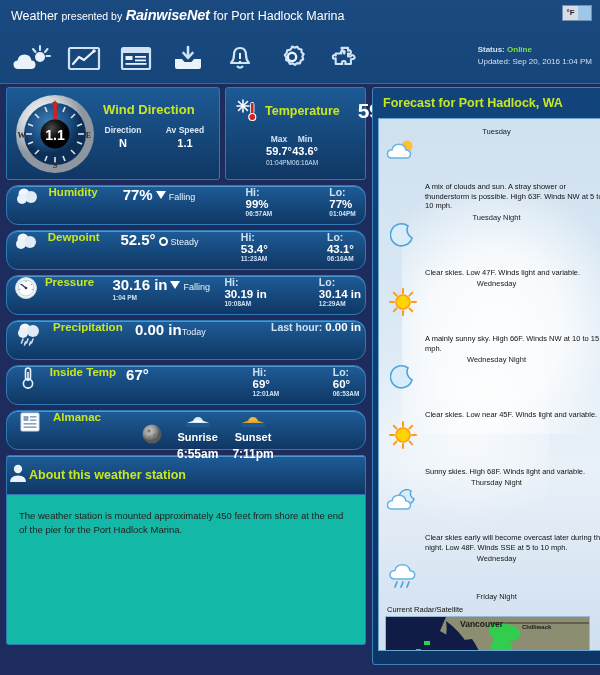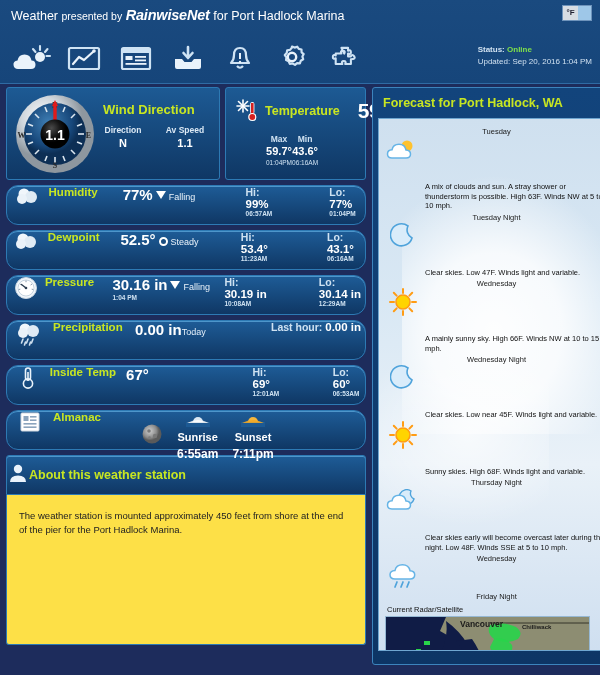--- a/index.html
+++ b/index.html
@@ -122,21 +122,21 @@
 
   
   .about-head {
     height:40px; display:flex; align-items:center;
     background:linear-gradient(#1e5c97,#0f3764);
     border:1px solid #2d7ab4; border-radius:3px 3px 0 0;
     box-shadow:inset 0 1px 0 #4e96cb;
   }
   .about-head .a-title { color:#c8e622; font-size:12.5px; font-weight:bold; }
   .about-body {
-    background:#fde047; border:1px solid #2d7ab4; border-top:none;
+    background:#14b8a6; border:1px solid #2d7ab4; border-top:none;
     height:150px; padding:14px 12px; border-radius:0 0 3px 3px;
   }
   .about-body p { margin:0; font-size:9.5px; color:#222; line-height:14px; }
 
   
   .rightcol {
     position:absolute; left:372px; top:87px; width:247px; height:578px;
     background:linear-gradient(#12447c,#0d3565);
     border:1px solid #3c84bd; border-radius:3px;
     padding:5px;

